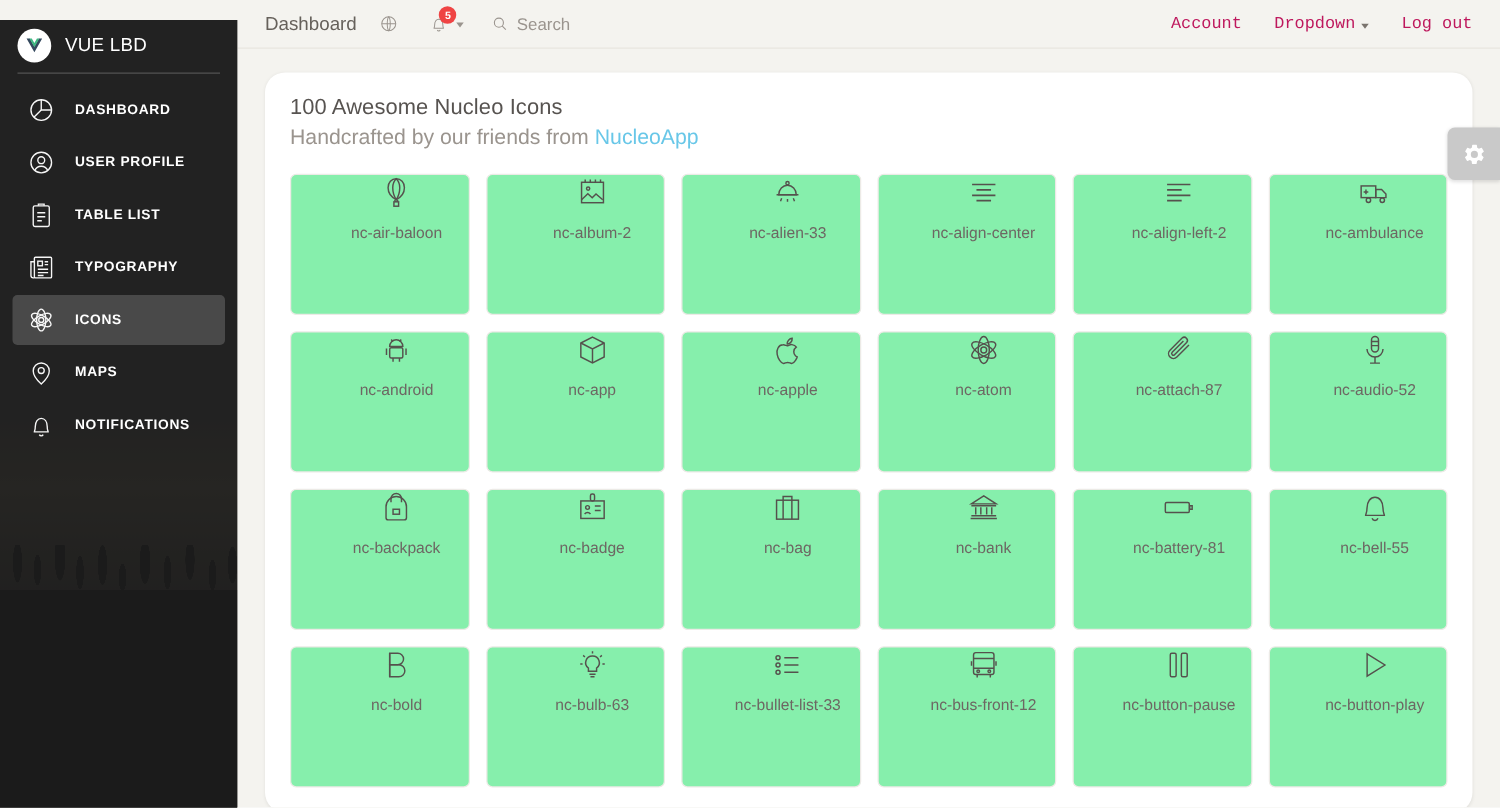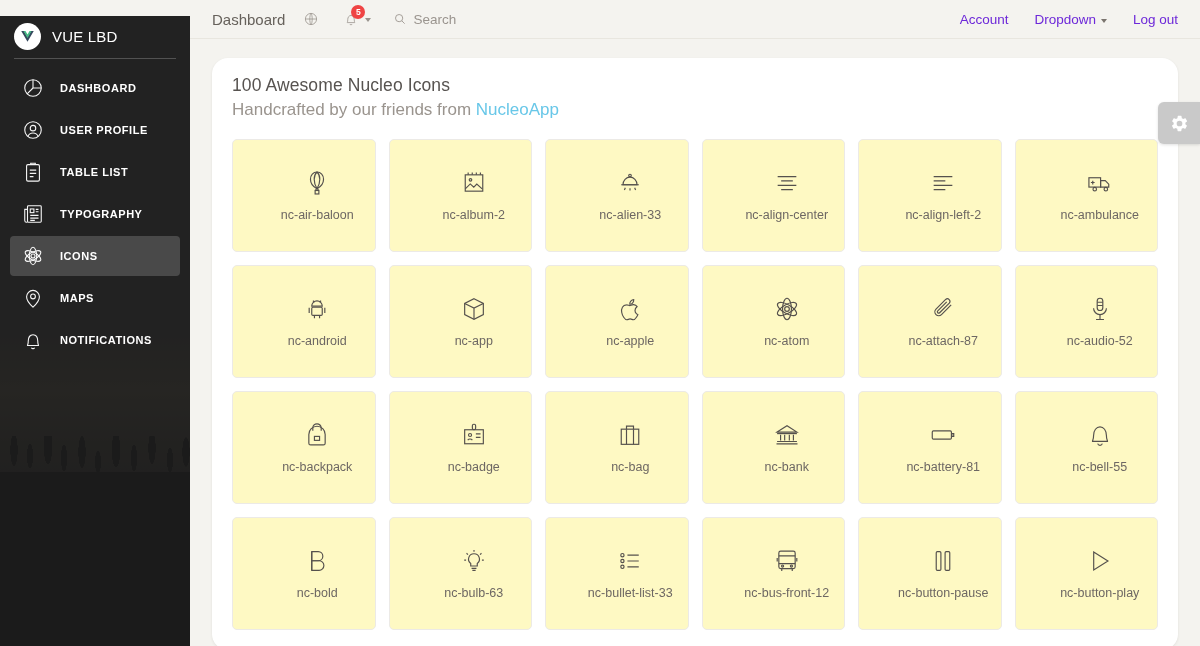--- a/index.html
+++ b/index.html
@@ -202,26 +202,27 @@
   }
   .search-ph { color: #9a948e; font-size: 13.5px; }
 
   .topnav-right {
     margin-left: auto;
     display: flex;
     align-items: center;
     gap: 26px;
   }
   .topnav-link {
-    color: #6d28d9;
+    color: #be185d;
     font-size: 13.5px;
     text-decoration: none;
     cursor: pointer;
     position: relative;
     white-space: nowrap;
+    font-family: Liberation Mono, monospace;
   }
   .topnav-link.has-caret { padding-right: 11px; }
   .topnav-link.has-caret::after {
     content: "";
     position: absolute;
     right: 0; top: 7px;
     border-left: 3.5px solid transparent;
     border-right: 3.5px solid transparent;
     border-top: 4px solid #7a746e;
   }
@@ -254,24 +255,23 @@
     gap: 13px;
     margin-top: 19px;
   }
   .icon-tile {
     border: 1px solid #eceae6;
     border-radius: 5px;
     height: 113px;
     display: flex;
     flex-direction: column;
     align-items: center;
-    justify-content: center;
     gap: 11px;
     cursor: pointer;
-    background: #fef9c3;
+    background: #86efac;
     padding-left: 27px;
   }
   .icon-tile .glyph {
     width: 28px; height: 28px;
     color: #55514d;
     display: flex; align-items: center; justify-content: center;
   }
   .icon-tile .glyph svg { width: 100%; height: 100%; display: block; }
   .icon-tile .label {
     font-size: 12.5px;

